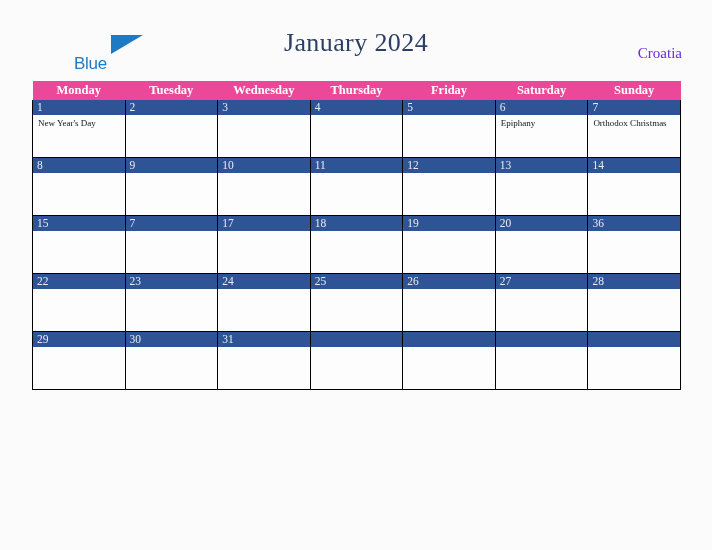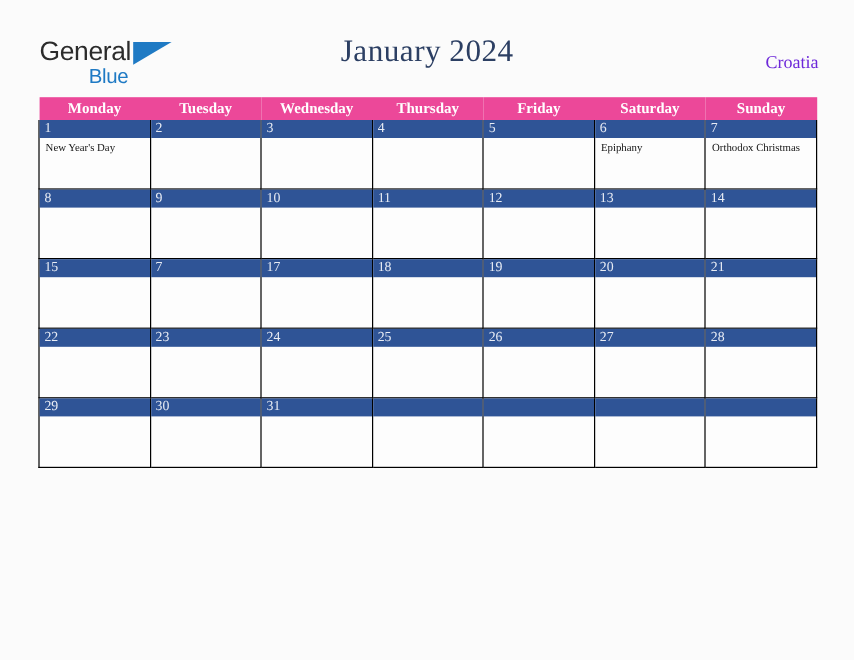--- a/index.html
+++ b/index.html
@@ -144,21 +144,20 @@
   .event:empty { display: none; }
 </style>
 </head>
 <body>
 
 <div class="page">
 
   <div class="topbar">
 
     <div class="logo">
-      <span class="logo-line1">General</span>
       <span class="logo-tri"></span>
       <span class="logo-line2">Blue</span>
     </div>
 
     <div class="month-title">January 2024</div>
 
     <div class="country">Croatia</div>
 
   </div>
 
@@ -281,21 +280,21 @@
               <span class="daynum">19</span>
             </div>
           </td>
         <td>
             <div class="cell-inner">
               <span class="daynum">20</span>
             </div>
           </td>
         <td>
             <div class="cell-inner">
-              <span class="daynum">21</span>
+              <span class="daynum">36</span>
             </div>
           </td>
       </tr>
 
       <tr>
         <td>
             <div class="cell-inner">
               <span class="daynum">22</span>
             </div>
           </td>

